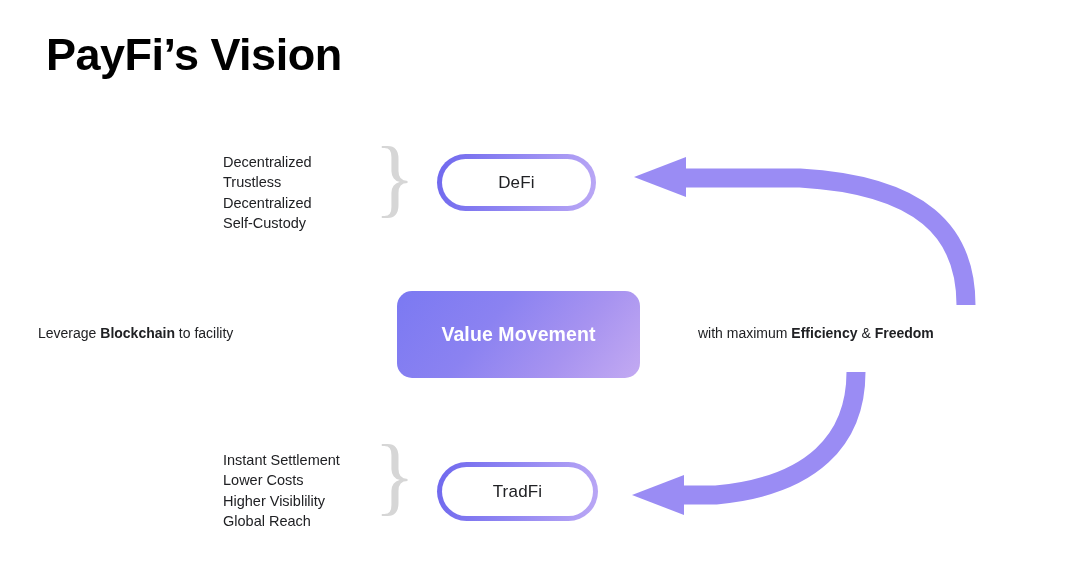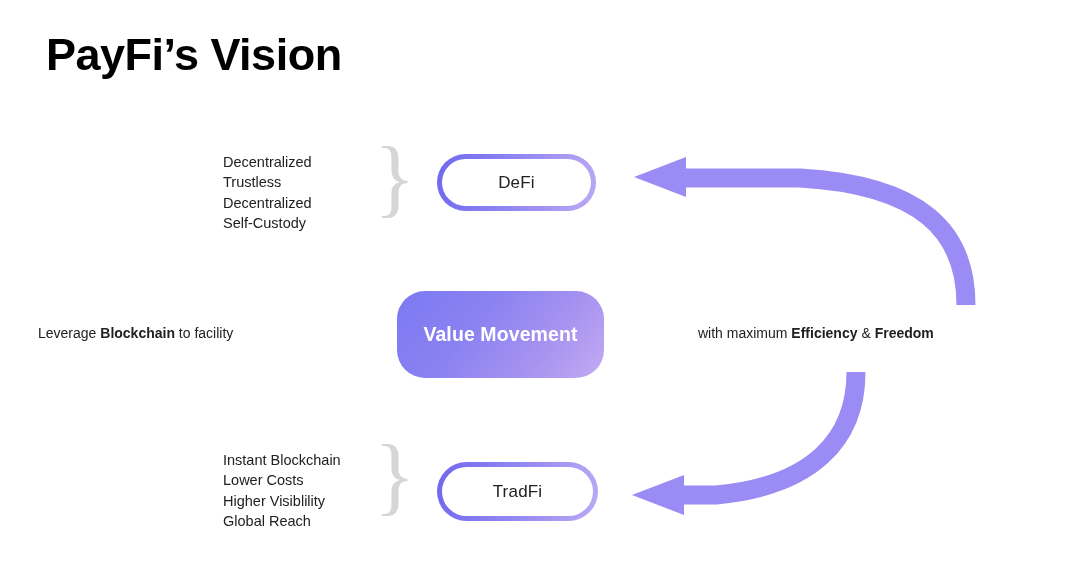--- a/index.html
+++ b/index.html
@@ -84,23 +84,23 @@
     letter-spacing: 0.2px;
   }
   #defi-pill   { left: 437px; top: 154px; width: 159px; height: 57px; }
   #tradfi-pill { left: 437px; top: 462px; width: 161px; height: 59px; align-items: flex-end; }
 
   
   #value-box {
     position: absolute;
     left: 397px;
     top: 291px;
-    width: 207px;
+    width: 243px;
     height: 87px;
-    border-radius: 28px;
+    border-radius: 15px;
     background: linear-gradient(128deg, #7b79f2 0%, #8b82f1 38%, #a793f0 70%, #c3aaf2 100%);
     display: flex;
     align-items: center;
     justify-content: center;
   }
   #value-box .value-label {
     color: #ffffff;
     font-size: 19.5px;
     font-weight: bold;
     letter-spacing: 0.1px;
@@ -143,21 +143,21 @@
     <span class="feature-item">Self-Custody</span>
   </div>
 
   <div id="defi-brace" class="brace">}</div>
 
   <div id="defi-pill" class="pill">
     <div class="pill-inner">DeFi</div>
   </div>
 
   <div id="tradfi-list" class="feature-list">
-    <span class="feature-item">Instant Blockchain</span>
+    <span class="feature-item">Instant Settlement</span>
     <span class="feature-item">Lower Costs</span>
     <span class="feature-item">Higher Visiblility</span>
     <span class="feature-item">Global Reach</span>
   </div>
 
   <div id="tradfi-brace" class="brace">}</div>
 
   <div id="tradfi-pill" class="pill">
     <div class="pill-inner">TradFi</div>
   </div>

